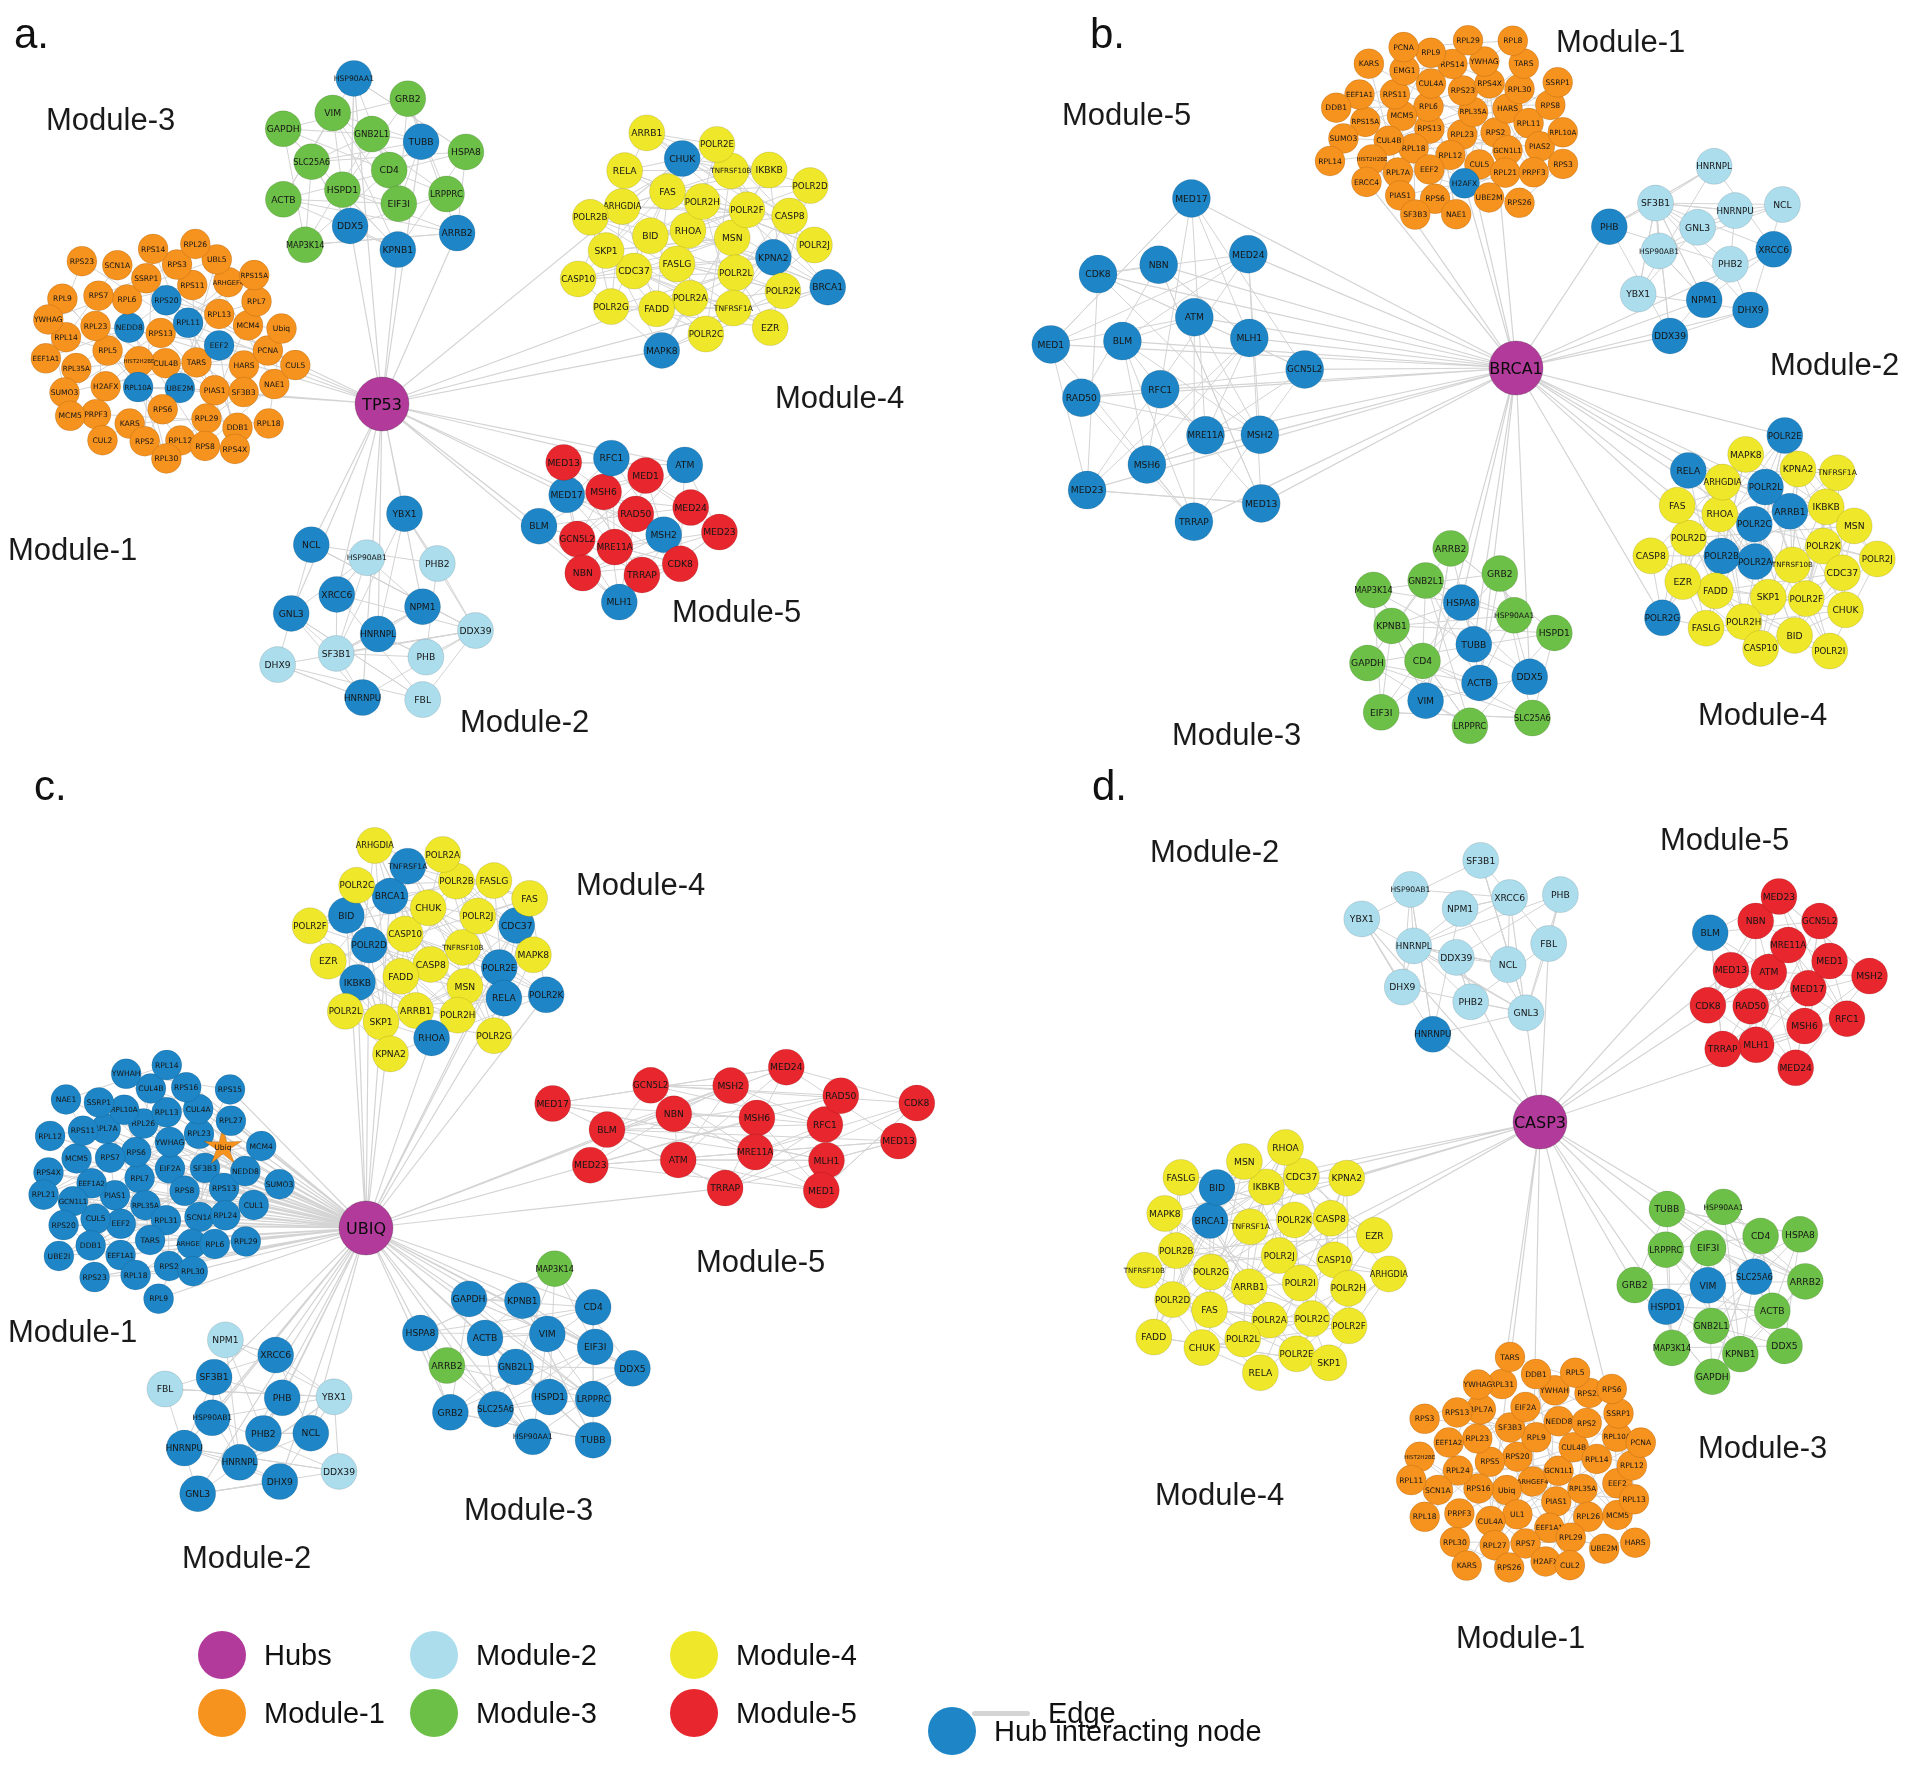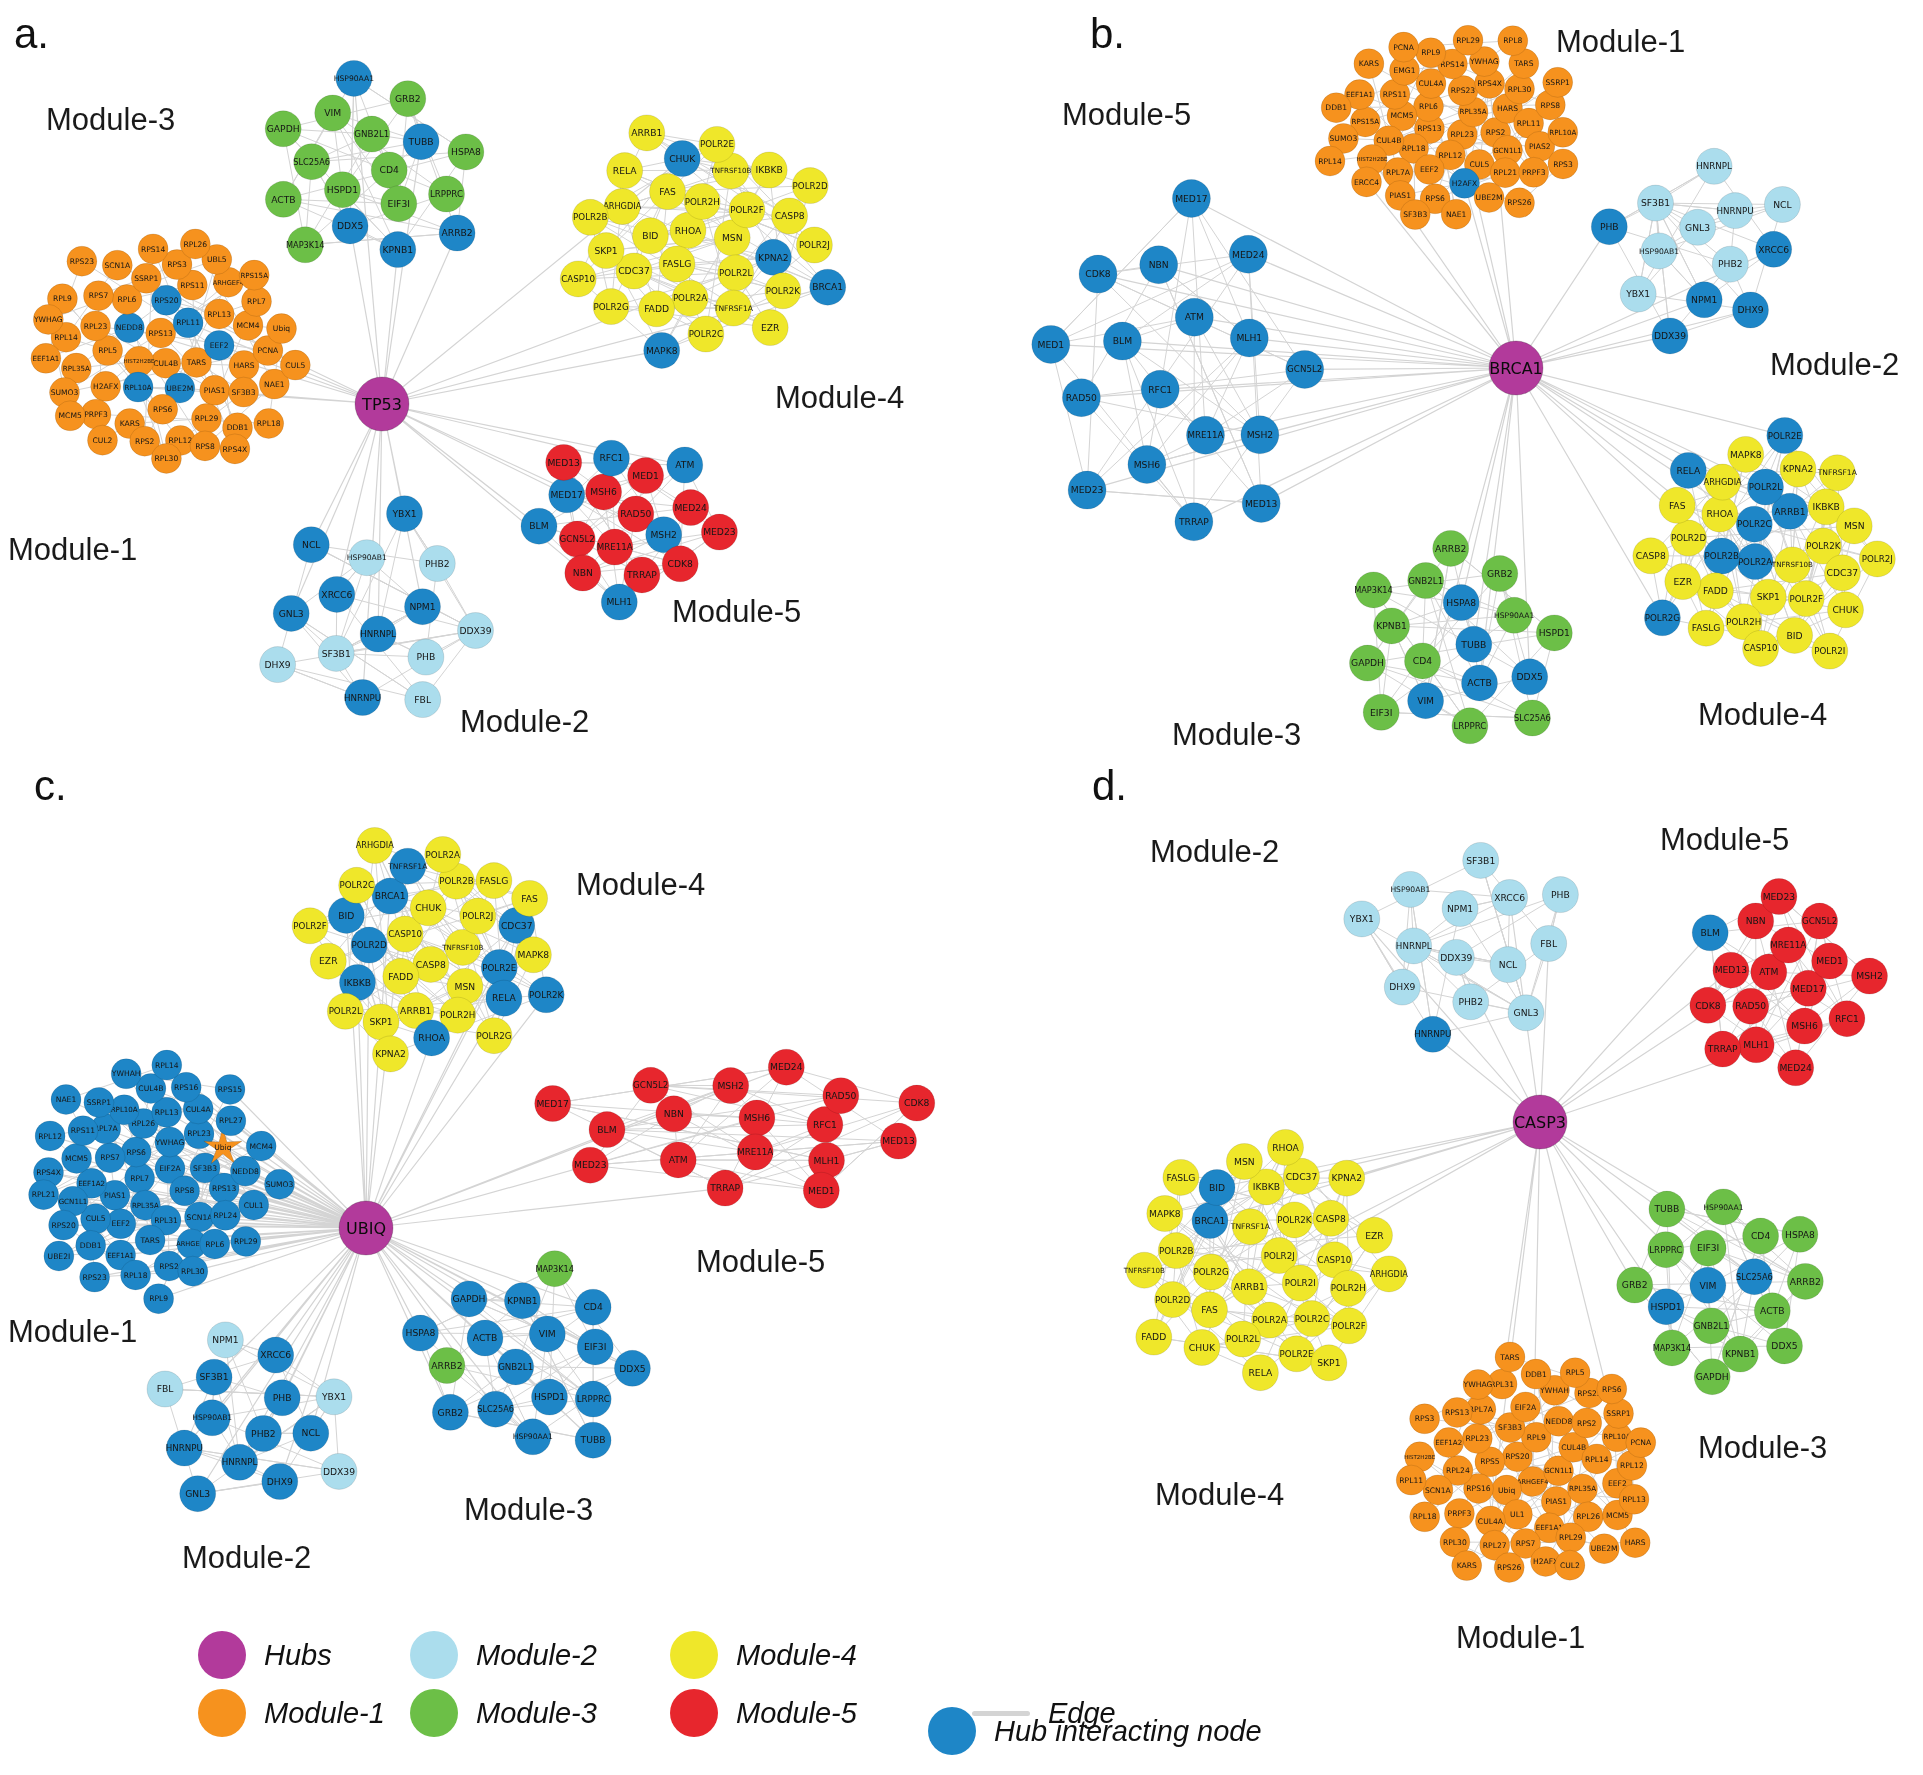--- a/index.html
+++ b/index.html
@@ -2,21 +2,21 @@
 <html><head>
 <meta charset="utf-8">
 <style>
   html,body{margin:0;padding:0;background:#ffffff;}
   body{font-family:"Liberation Sans", sans-serif;}
   .figure{position:relative;width:1923px;height:1775px;background:#ffffff;overflow:hidden;}
   svg{position:absolute;left:0;top:0;}
   .legend-item{position:absolute;display:flex;align-items:center;gap:18px;height:50px;}
   .swatch{width:48px;height:48px;border-radius:50%;flex:0 0 auto;}
   .swatch.line{width:58px;height:5px;border-radius:3px;}
-  .legend-label{font-size:29px;color:#111;white-space:nowrap;font-style:italic;}
+  .legend-label{font-size:29px;color:#111;white-space:nowrap;}
   #li-0{left:198px;top:1630px}
   #li-1{left:198px;top:1688px}
   #li-2{left:410px;top:1630px}
   #li-3{left:410px;top:1688px}
   #li-4{left:670px;top:1630px}
   #li-5{left:670px;top:1688px}
   #li-6{left:928px;top:1706px}
   #li-7{left:972px;top:1688px}
 </style>
 </head>

